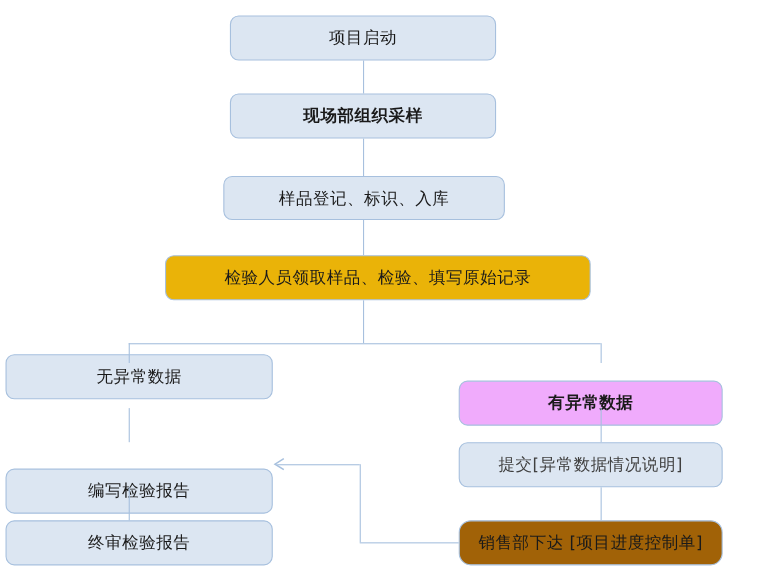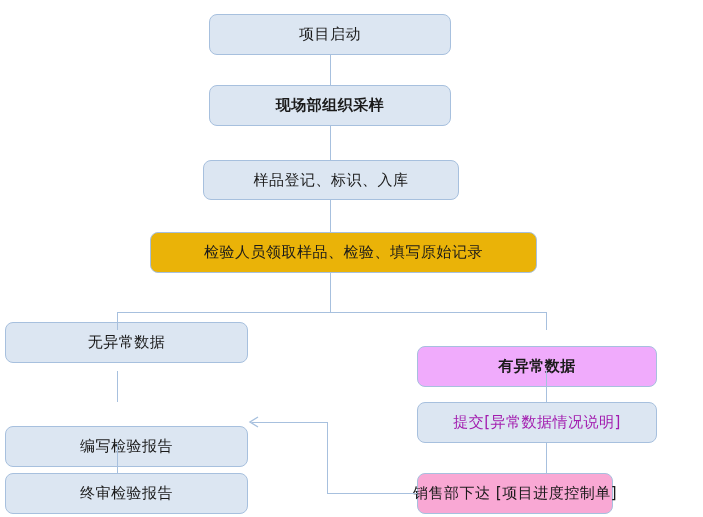--- a/index.html
+++ b/index.html
@@ -65,27 +65,27 @@
       </div>
       <div class="node" style="left: 5px; top: 322px; width: 243px; height: 41px; background: rgb(220, 230, 242); border-color: rgb(167, 192, 222); color: rgb(26, 26, 26);">
         <span>无异常数据</span>
       </div>
       <div class="node" style="left: 417px; top: 346px; width: 240px; height: 41px; background: #f0abfc; border-color: rgb(167, 192, 222); color: rgb(26, 26, 26); font-weight: bold;">
         <span>有异常数据</span>
       </div>
       <div class="node" style="left: 5px; top: 402px; width: 243px; height: 41px; background: rgb(220, 230, 242); border-color: rgb(167, 192, 222); color: rgb(26, 26, 26); margin-top: 24px;">
         <span>编写检验报告</span>
       </div>
-      <div class="node" style="left: 417px; top: 402px; width: 240px; height: 41px; background: rgb(220, 230, 242); border-color: rgb(167, 192, 222); color: #a21caf;">
+      <div class="node" style="left: 417px; top: 402px; width: 240px; height: 41px; background: rgb(220, 230, 242); border-color: rgb(167, 192, 222); color: #404040;">
         <span>提交[异常数据情况说明]</span>
       </div>
       <div class="node" style="left: 5px; top: 473px; width: 243px; height: 41px; background: rgb(220, 230, 242); border-color: rgb(167, 192, 222); color: rgb(26, 26, 26);">
         <span>终审检验报告</span>
       </div>
-      <div class="node" style="left: 417px; top: 473px; width: 196px; height: 41px; background: #f9a8d4; border-color: rgb(167, 192, 222); color: rgb(26, 26, 26);">
+      <div class="node" style="left: 417px; top: 473px; width: 240px; height: 41px; background: #a16207; border-color: rgb(167, 192, 222); color: rgb(26, 26, 26); border-radius: 11px;">
         <span>销售部下达 [项目进度控制单]</span>
       </div>
     </div>
   <div id="connectors">
       <div class="conn v" style="left: 330px; top: 55px; background: rgb(167, 192, 222); height: 30px;"></div>
       <div class="conn v" style="left: 330px; top: 126px; background: rgb(167, 192, 222); height: 34px;"></div>
       <div class="conn v" style="left: 330px; top: 200px; background: rgb(167, 192, 222); height: 32px;"></div>
       <div class="conn v" style="left: 330px; top: 273px; background: rgb(167, 192, 222); height: 39px;"></div>
       <div class="conn h" style="left: 117px; top: 312px; background: rgb(167, 192, 222); width: 429px;"></div>
       <div class="conn v" style="left: 117px; top: 312px; background: rgb(167, 192, 222); height: 18px;"></div>

